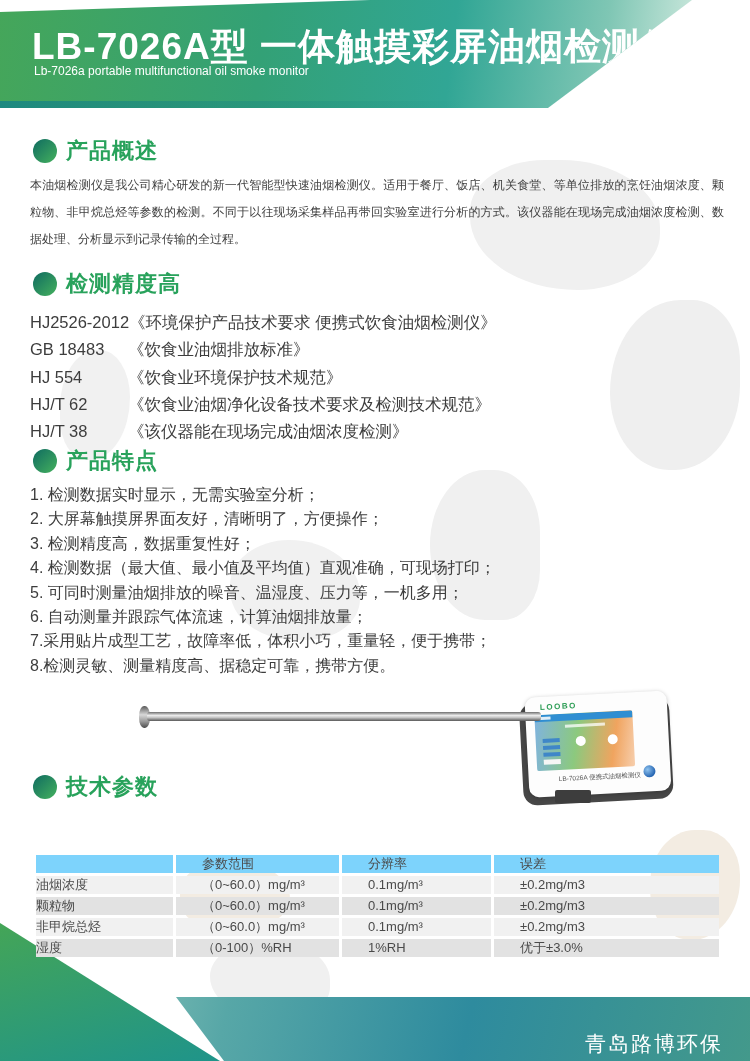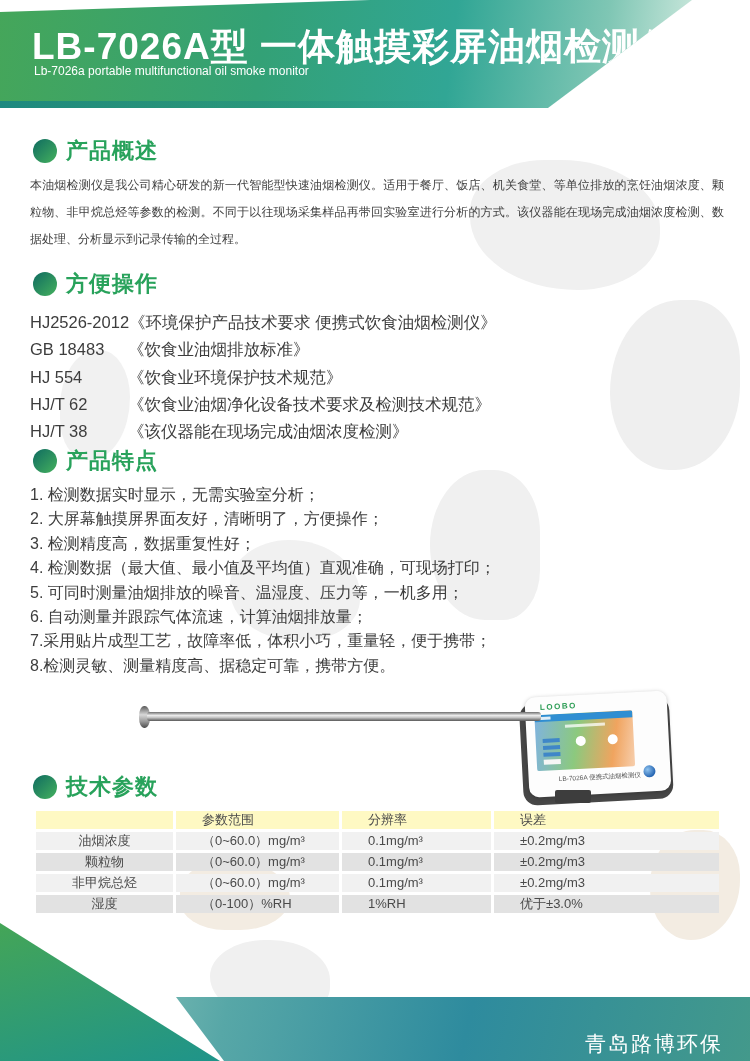--- a/index.html
+++ b/index.html
@@ -35,24 +35,24 @@
   .standards .std-code{min-width:98px;white-space:nowrap;}
   .features{position:absolute;left:30px;top:483px;z-index:2;font-size:16px;color:#3d3d3d;}
   .features .feat-row{line-height:24.4px;white-space:nowrap;}
   
   .spec-table{
     position:absolute;left:36px;top:811px;width:680px;z-index:2;
     display:grid;grid-template-columns:137px 163px 149px 225px;gap:3px;
     font-size:13px;color:#4a4a4a;
   }
   .spec-table .cell{height:18px;line-height:18px;overflow:hidden;white-space:nowrap;}
-  .spec-table .hdr{background:#fef9c3;}
+  .spec-table .hdr{background:#7dd3fc;margin-top:44px;}
   .spec-table .odd{background:#f1f1f1;}
   .spec-table .even{background:#e2e2e2;}
-  .spec-table .c-label{text-align:center;}
+  .spec-table .c-label{text-align:left;}
   .spec-table .c-val{padding-left:26px;}
   
   .device-group{position:absolute;left:135px;top:690px;width:545px;height:118px;z-index:3;}
   .probe-cap{position:absolute;left:4px;top:16px;width:11px;height:22px;border-radius:45%;
     background:linear-gradient(to bottom,#5a5a5a,#d8d8d8 40%,#9a9a9a 70%,#4c4c4c);}
   .probe-rod{position:absolute;left:12px;top:22px;width:394px;height:9px;border-radius:3px;
     background:linear-gradient(to bottom,#6d6d6d 0%,#ececec 38%,#c9c9c9 60%,#585858 100%);}
   .probe-fitting{position:absolute;left:398px;top:18px;width:14px;height:17px;border-radius:3px;
     background:linear-gradient(to bottom,#8d8d8d,#cfcfcf 45%,#6e6e6e);}
   .dev-body-wrap{position:absolute;left:392px;top:4px;width:142px;height:102px;transform:rotate(-3deg);}
@@ -104,21 +104,21 @@
   </div>
 
   <div class="section-head" style="top:136px;justify-content:center;">
     <span class="bullet"></span>
     <span class="section-title">产品概述</span>
   </div>
   <div class="overview-body">本油烟检测仪是我公司精心研发的新一代智能型快速油烟检测仪。适用于餐厅、饭店、机关食堂、等单位排放的烹饪油烟浓度、颗粒物、非甲烷总烃等参数的检测。不同于以往现场采集样品再带回实验室进行分析的方式。该仪器能在现场完成油烟浓度检测、数据处理、分析显示到记录传输的全过程。</div>
 
   <div class="section-head" style="top:269px;">
     <span class="bullet"></span>
-    <span class="section-title">方便操作</span>
+    <span class="section-title">检测精度高</span>
   </div>
   <div class="standards">
     <div class="std-row">
       <span class="std-code">HJ2526-2012</span>
       <span class="std-name">《环境保护产品技术要求 便携式饮食油烟检测仪》</span>
     </div>
     <div class="std-row">
       <span class="std-code">GB 18483</span>
       <span class="std-name">《饮食业油烟排放标准》</span>
     </div>

